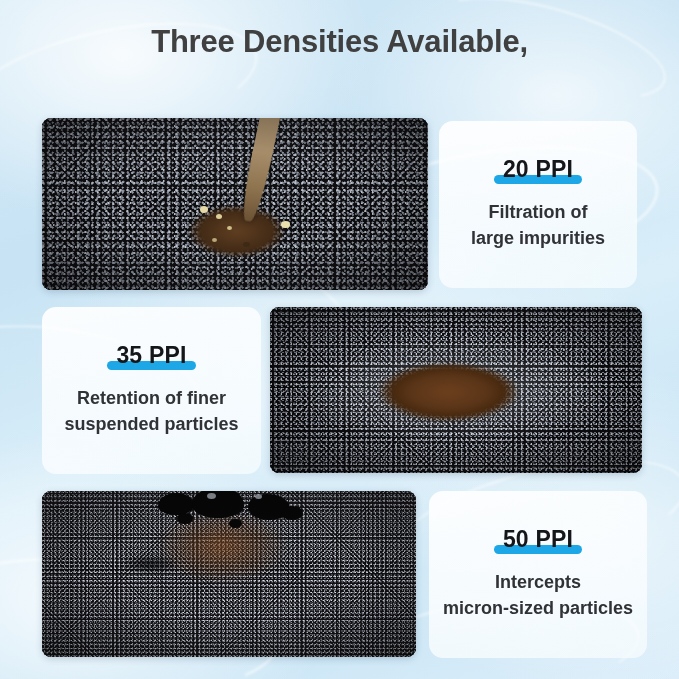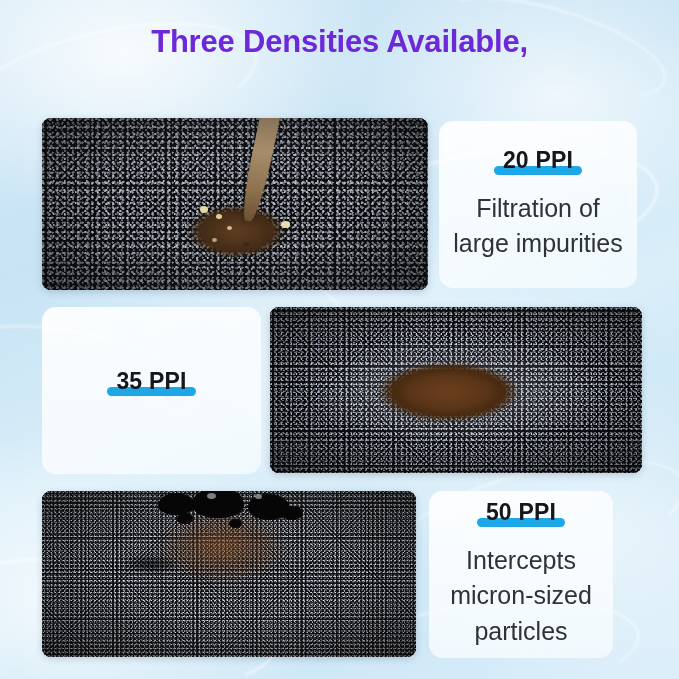--- a/index.html
+++ b/index.html
@@ -37,21 +37,21 @@
   .r4 { width:260px; height: 90px; left:-60px;  top:330px; transform:rotate(10deg); }
   .r5 { width:300px; height:100px; left:390px;  top:470px; transform:rotate(-14deg); }
   .r6 { width:360px; height:130px; left:-80px;  top:560px; transform:rotate(6deg); border-width:3px; }
   .r7 { width:280px; height: 95px; left:360px;  top:600px; transform:rotate(-5deg); }
   .r8 { width:200px; height: 70px; left:150px;  top:255px; transform:rotate(20deg); }
 
   
   .title {
     position:absolute; left:0; right:0; top:22px;
     text-align:center;
-    color:#6d28d9;
+    color:#404040;
     font-size:31px;
     font-weight:bold;
     line-height:1.30;
     letter-spacing:-.2px;
   }
   .title .l { display:block; }
 
   
   .row { position:absolute; display:flex; align-items:center; }
   #row1 { left:42px;  top:118px; width:483px; height:172px; }
@@ -203,21 +203,21 @@
     border-radius:14px;
     flex:none;
     display:flex;
     flex-direction:column;
     align-items:center;
     justify-content:center;
     padding:10px 12px;
   }
   .k1 { width:198px; height:167px; margin-left:11px; }
   .k2 { width:219px; height:167px; margin-right:9px; }
-  .k3 { width:184px; height:167px; margin-left:13px; }
+  .k3 { width:218px; height:167px; margin-left:13px; }
 
   .ppi-wrap { position:relative; display:inline-block; margin-bottom:17px; }
   .ppi {
     position:relative;
     z-index:2;
     font-size:23px;
     font-weight:bold;
     color:#141619;
     letter-spacing:.2px;
     white-space:nowrap;
@@ -226,25 +226,26 @@
     position:absolute;
     z-index:1;
     left:-9px; right:-9px;
     bottom:-1px;
     height:9px;
     background:#1ea7e6;
     border-radius:5px;
   }
 
   .desc {
-    font-size:25px;
+    font-size:18px;
     line-height:1.42;
     color:#303236;
     text-align:center;
     white-space:pre-line;
+    font-weight:bold;
   }
 </style>
 </head>
 <body>
 
 <div class="ripples">
   <div class="ripple r1"></div>
   <div class="ripple r2"></div>
   <div class="ripple r3"></div>
   <div class="ripple r4"></div>
@@ -284,20 +285,22 @@
 
 </div>
 
 <div class="row" id="row2">
 
   <div class="card k2">
     <div class="ppi-wrap">
       <div class="ppi-bar"></div>
       <div class="ppi">35 PPI</div>
     </div>
+    <div class="desc">Retention of finer
+suspended particles</div>
   </div>
 
   <div class="photo p2">
     <div class="foam medium"></div>
     <div class="dust2"></div>
     <div class="stain2"></div>
     <div class="vig"></div>
   </div>
 
 </div>

